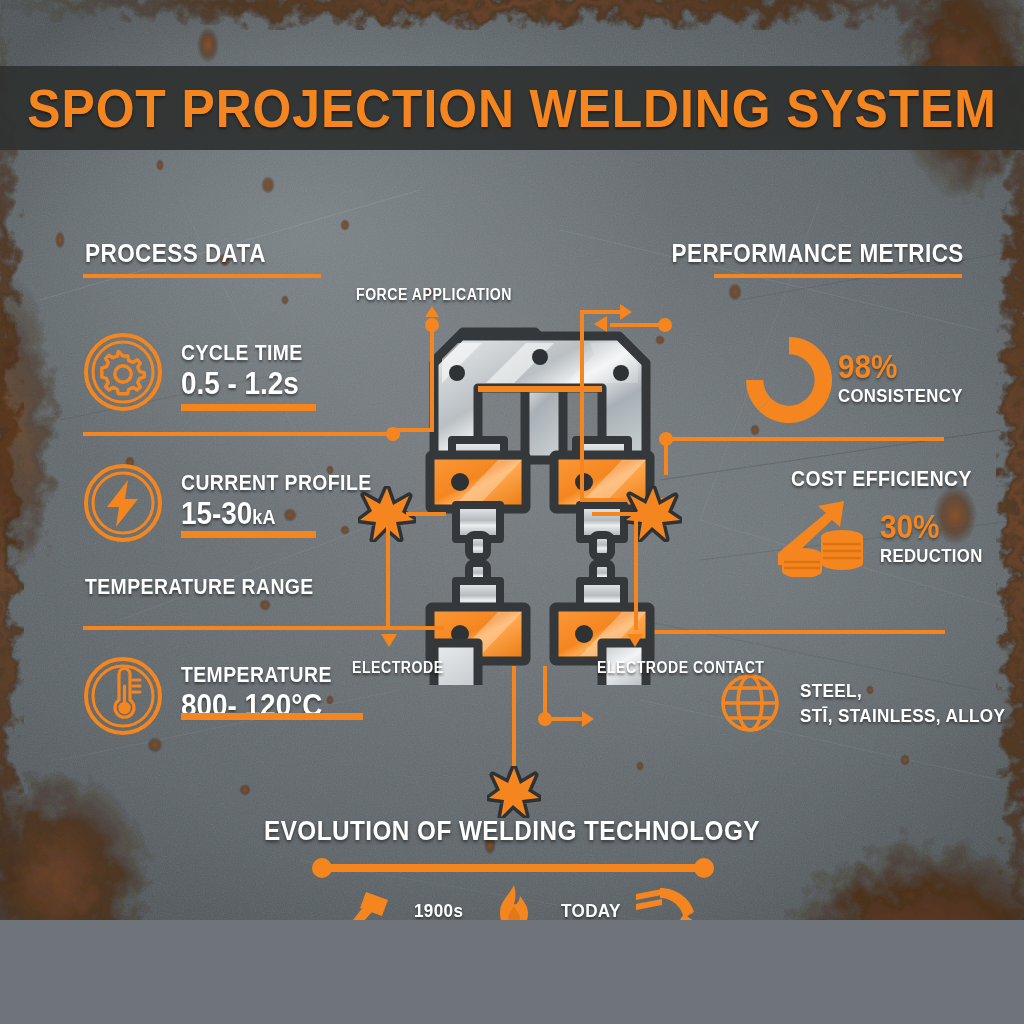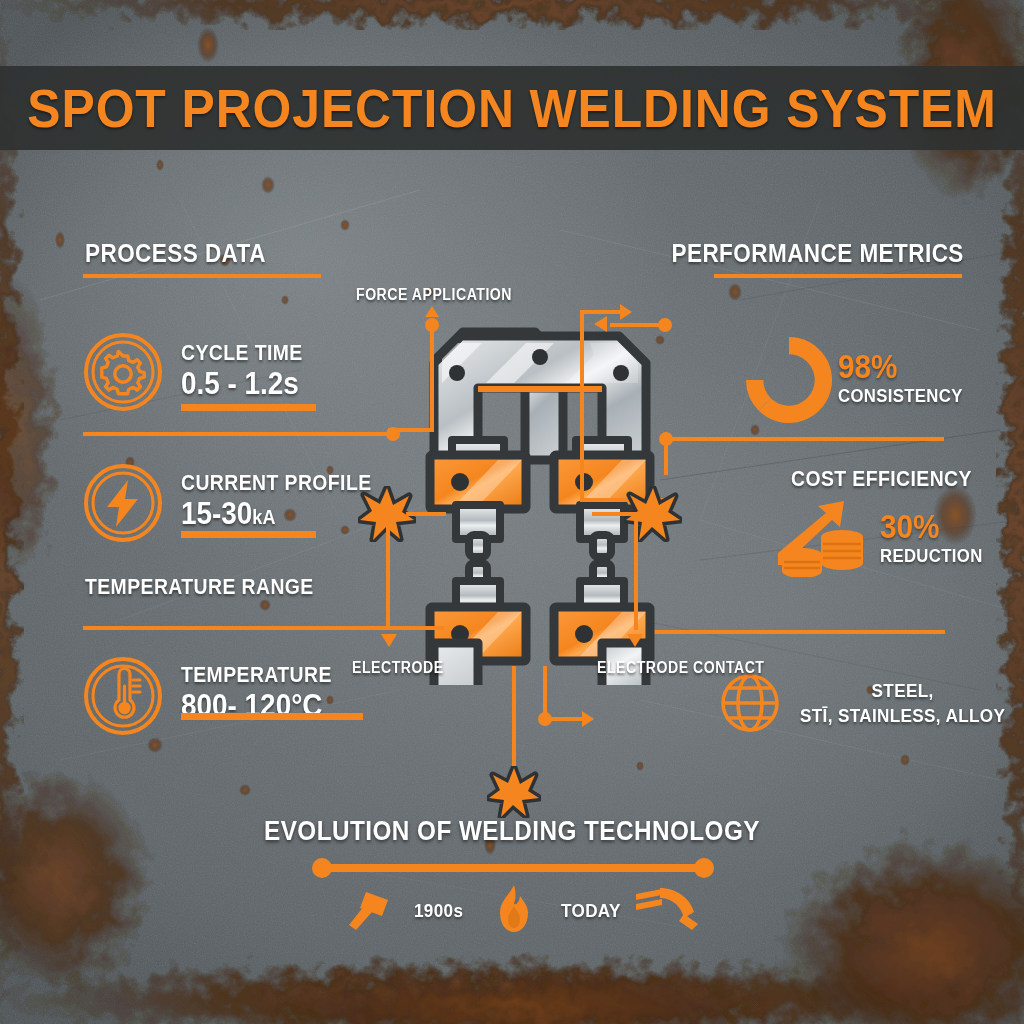--- a/index.html
+++ b/index.html
@@ -1,26 +1,25 @@
 <!DOCTYPE html>
 <html><head>
 <meta charset="utf-8">
 <style>
   html,body{margin:0;padding:0;}
   body{
     width:1024px;height:1024px;overflow:hidden;
     font-family:"Liberation Sans", sans-serif;
     background:#6e7479;
   }
-  #stage{position:relative;width:1024px;height:1024px;overflow:hidden;
+  #stage{position:relative;width:1024px;height:920px;overflow:hidden;
     background:
       radial-gradient(ellipse 60% 50% at 30% 25%, rgba(140,148,152,0.55), rgba(0,0,0,0) 60%),
       radial-gradient(ellipse 50% 40% at 75% 60%, rgba(120,128,132,0.45), rgba(0,0,0,0) 65%),
       radial-gradient(ellipse 70% 60% at 50% 50%, #767c80, #5d6468 75%, #4e5457 100%);
-    text-align: center;
   }
   .tex{position:absolute;inset:0;pointer-events:none;}
 
   
   #headerbar{position:absolute;left:0;top:66px;width:1024px;height:84px;
     background:rgba(46,49,48,0.93);}
   #title{position:absolute;left:0;top:66px;width:1024px;height:84px;
     display:flex;align-items:center;justify-content:center;
     color:#f5861f;font-size:53px;font-weight:bold;letter-spacing:1px;
     font-family:"Liberation Sans Narrow","Liberation Sans",sans-serif;

